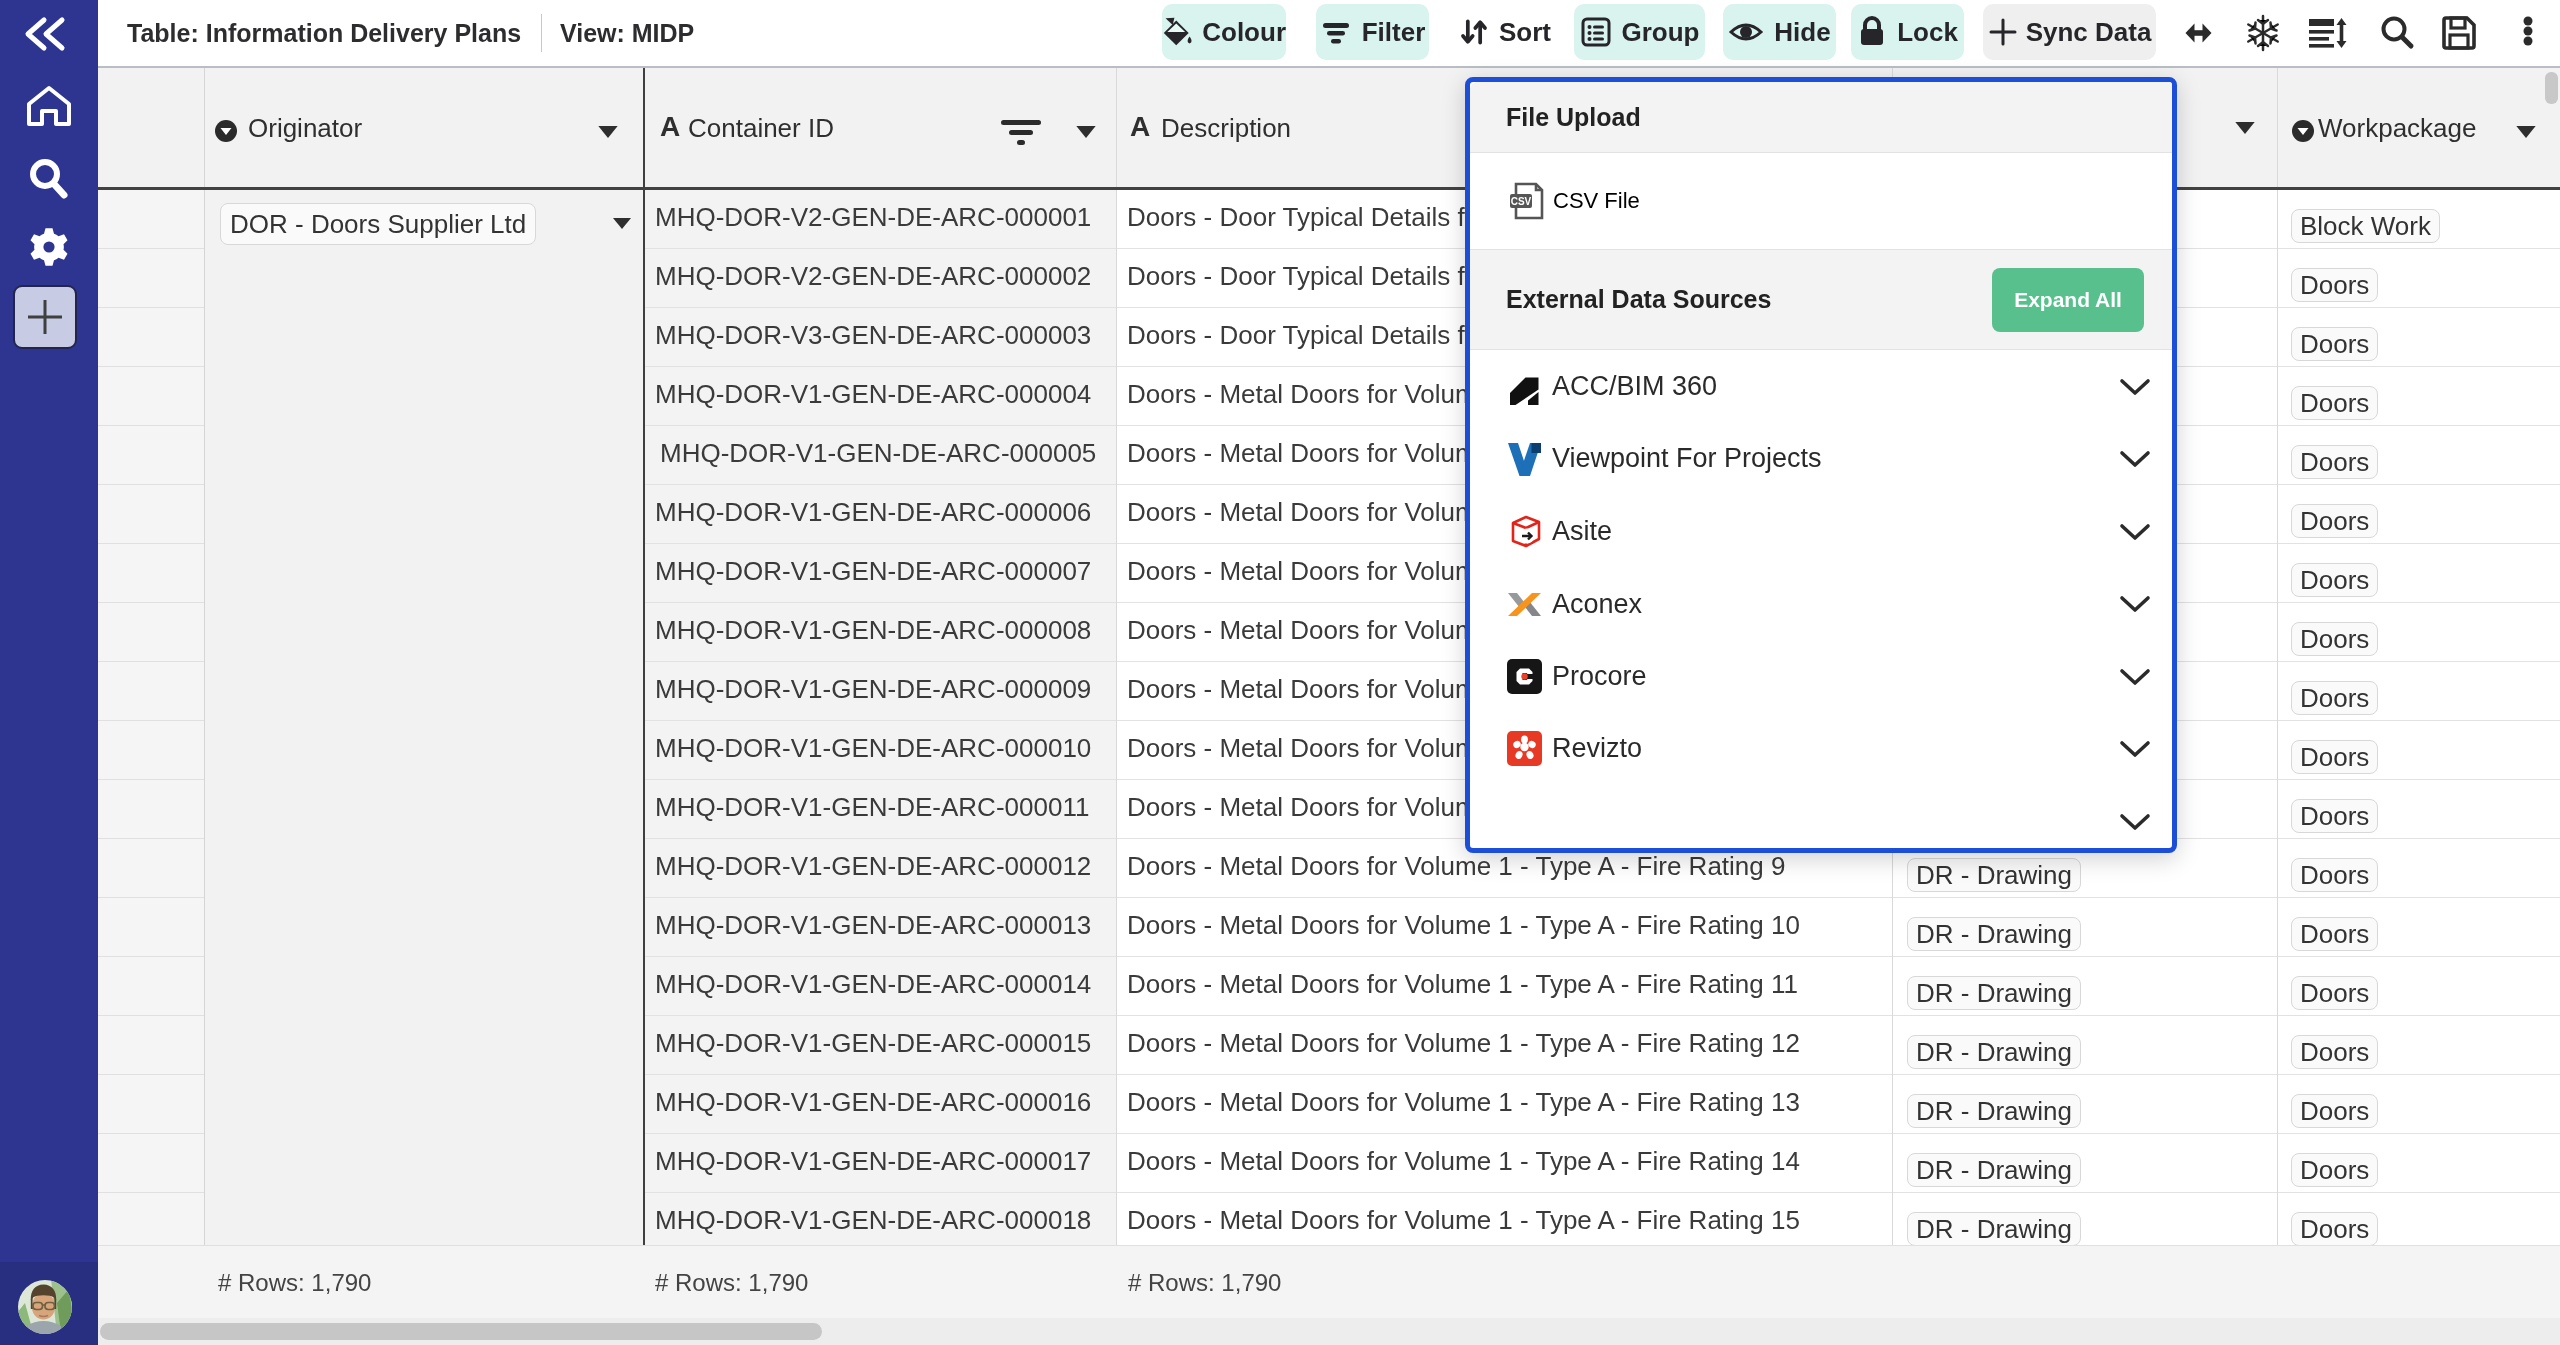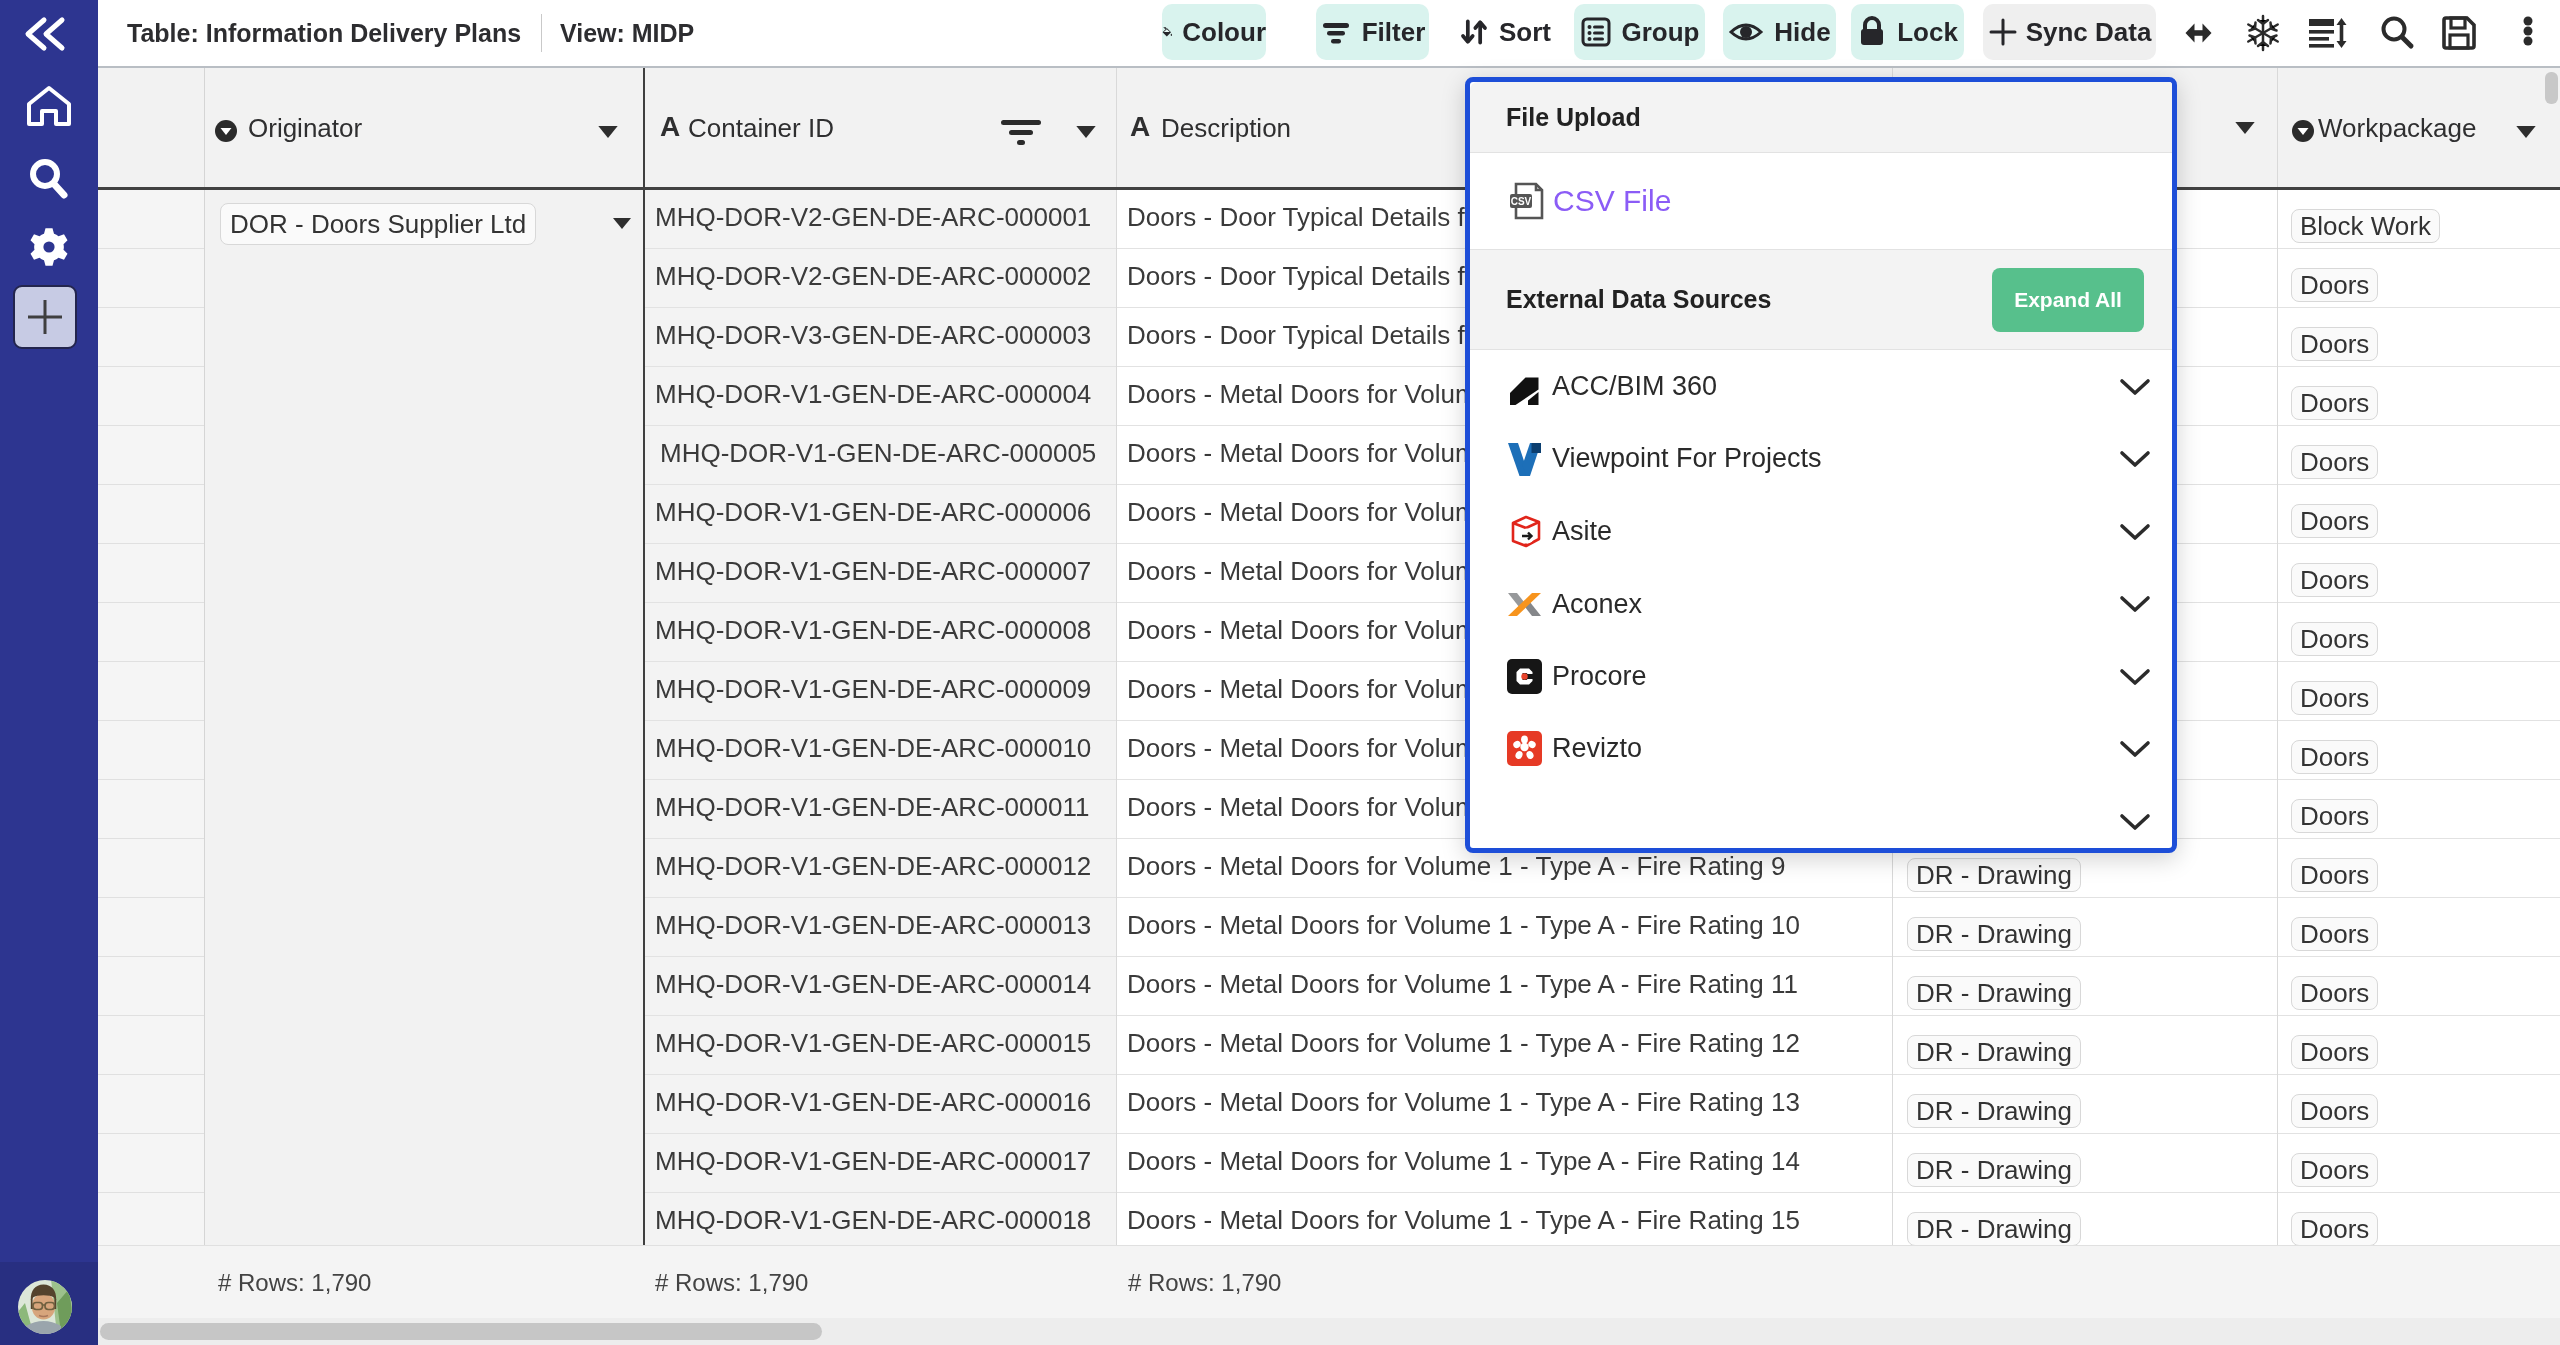--- a/index.html
+++ b/index.html
@@ -93,21 +93,21 @@
       <path d="M9 47 Q26.5 37 44 47 L44 56 L9 56 Z" fill="#9aa5ac"></path>
     </g>
   </svg>
 </div>
 
 <div id="toolbar">
   <div class="ttl" style="left:29px;">Table: Information Delivery Plans</div>
   <div class="abs" style="left:443px; top:14px; width:1px; height:38px; background:#c9c9c9;"></div>
   <div class="ttl" style="left:462px;">View: MIDP</div>
 
-  <div class="tbtn teal" style="left:1064px; width:104px;">
+  <div class="tbtn teal" style="left:1064px; width:124px;">
     <svg width="32" height="32" viewBox="0 0 34 34">
         <path d="M16 4 L30 18 L16 32 L2 18 Z" fill="#26262a"></path>
         <path d="M16 7.5 L26 17 L6 17 Z" fill="#e8faf6"></path>
         <path d="M12 9 L4 1.5 L14 1 Z" fill="#26262a"></path>
         <path d="M31 22 q4.5 6 0 8 q-4.5 -2 0 -8" fill="#26262a"></path>
       </svg>
     <span>Colour</span>
   </div>
   <div class="tbtn teal" style="left:1218px; width:113px;">
     <svg width="32" height="32" viewBox="0 0 32 32">
@@ -394,21 +394,21 @@
 
 <div id="popup">
 <div class="pband" style="top:0; height:71px; border-bottom:1px solid #e2e2e2; border-radius:8px 8px 0 0;"></div>
 <div class="abs" style="left:36px; top:0; height:71px; line-height:71px; font-weight:bold; font-size:25px; color:#222;">File Upload</div>
 <svg class="abs" style="left:38px; top:100px;" width="36" height="38" viewBox="0 0 36 38">
       <path d="M8 2 L28 2 L34 8 L34 36 L8 36 Z" fill="none" stroke="#555" stroke-width="2.6"></path>
       <path d="M28 2 L28 8 L34 8" fill="none" stroke="#555" stroke-width="2.6"></path>
       <rect x="2" y="12" width="22" height="14" rx="2" fill="#555"></rect>
       <text x="13" y="23" font-size="10" font-weight="bold" fill="#fff" text-anchor="middle" font-family="Liberation Sans, sans-serif">CSV</text>
     </svg>
-<div class="abs" style="left:83px; top:71px; height:96px; line-height:96px; font-size:30px; color:#8b5cf6;">CSV File</div>
+<div class="abs" style="left:83px; top:71px; height:96px; line-height:96px; font-size:22px; color:#000000;">CSV File</div>
 <div class="pband" style="top:167px; height:101px; border-top:1px solid #e2e2e2; border-bottom:1px solid #e2e2e2;"></div>
 <div class="abs" style="left:36px; top:167px; height:101px; line-height:101px; font-weight:bold; font-size:25px; color:#222;">External Data Sources</div>
 <div class="abs" style="left:522px; top:186px; width:152px; height:64px; background:#57c08c; border-radius:8px; color:#fff; font-weight:bold; font-size:21px; display:flex; align-items:center; justify-content:center;">Expand All</div>
 <div class="pitem" style="top:268px;">
       <svg class="ic" viewBox="0 0 37 37">
         <path d="M19.5 9.5 L32.5 9.5 L32.5 21.5 L8 38 L4 38 L4 25 Z" fill="#111"></path>
         <path d="M22 32.5 L32.5 24 L32.5 38 L22 38 Z" fill="#111"></path>
       </svg>
       <div class="txt">ACC/BIM 360</div>
     </div>

